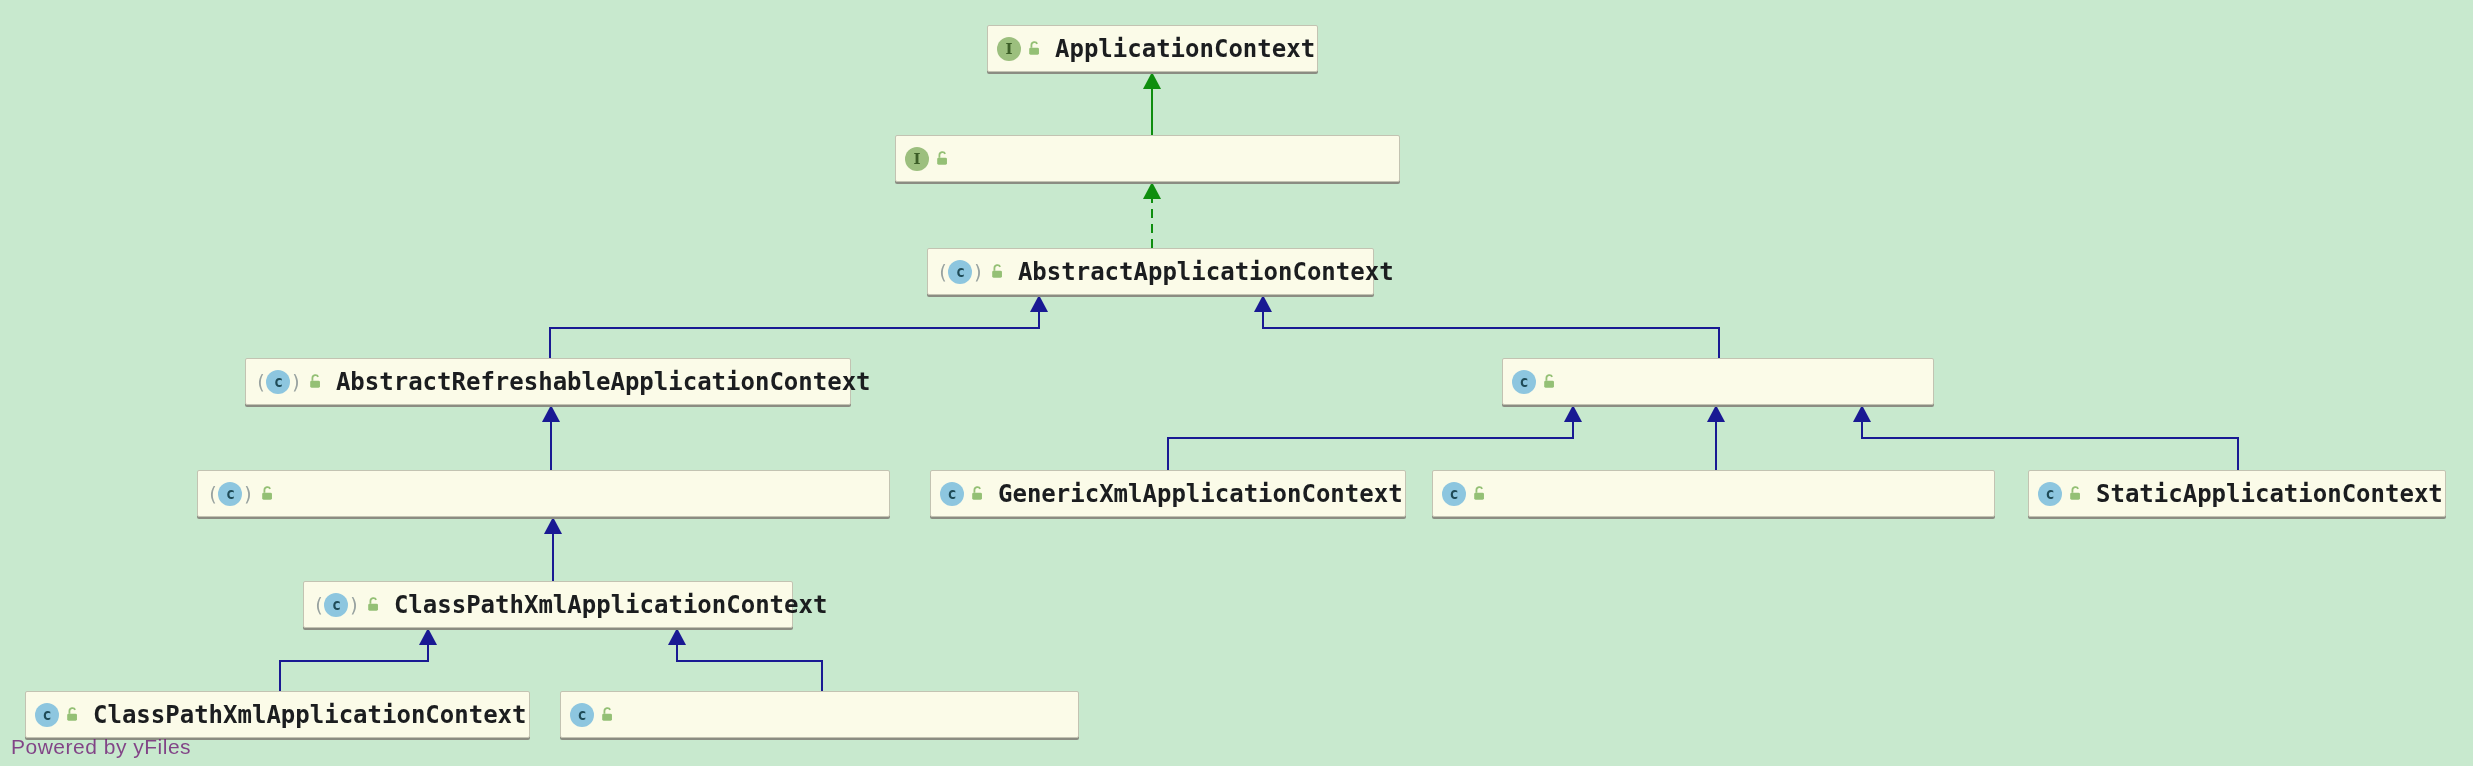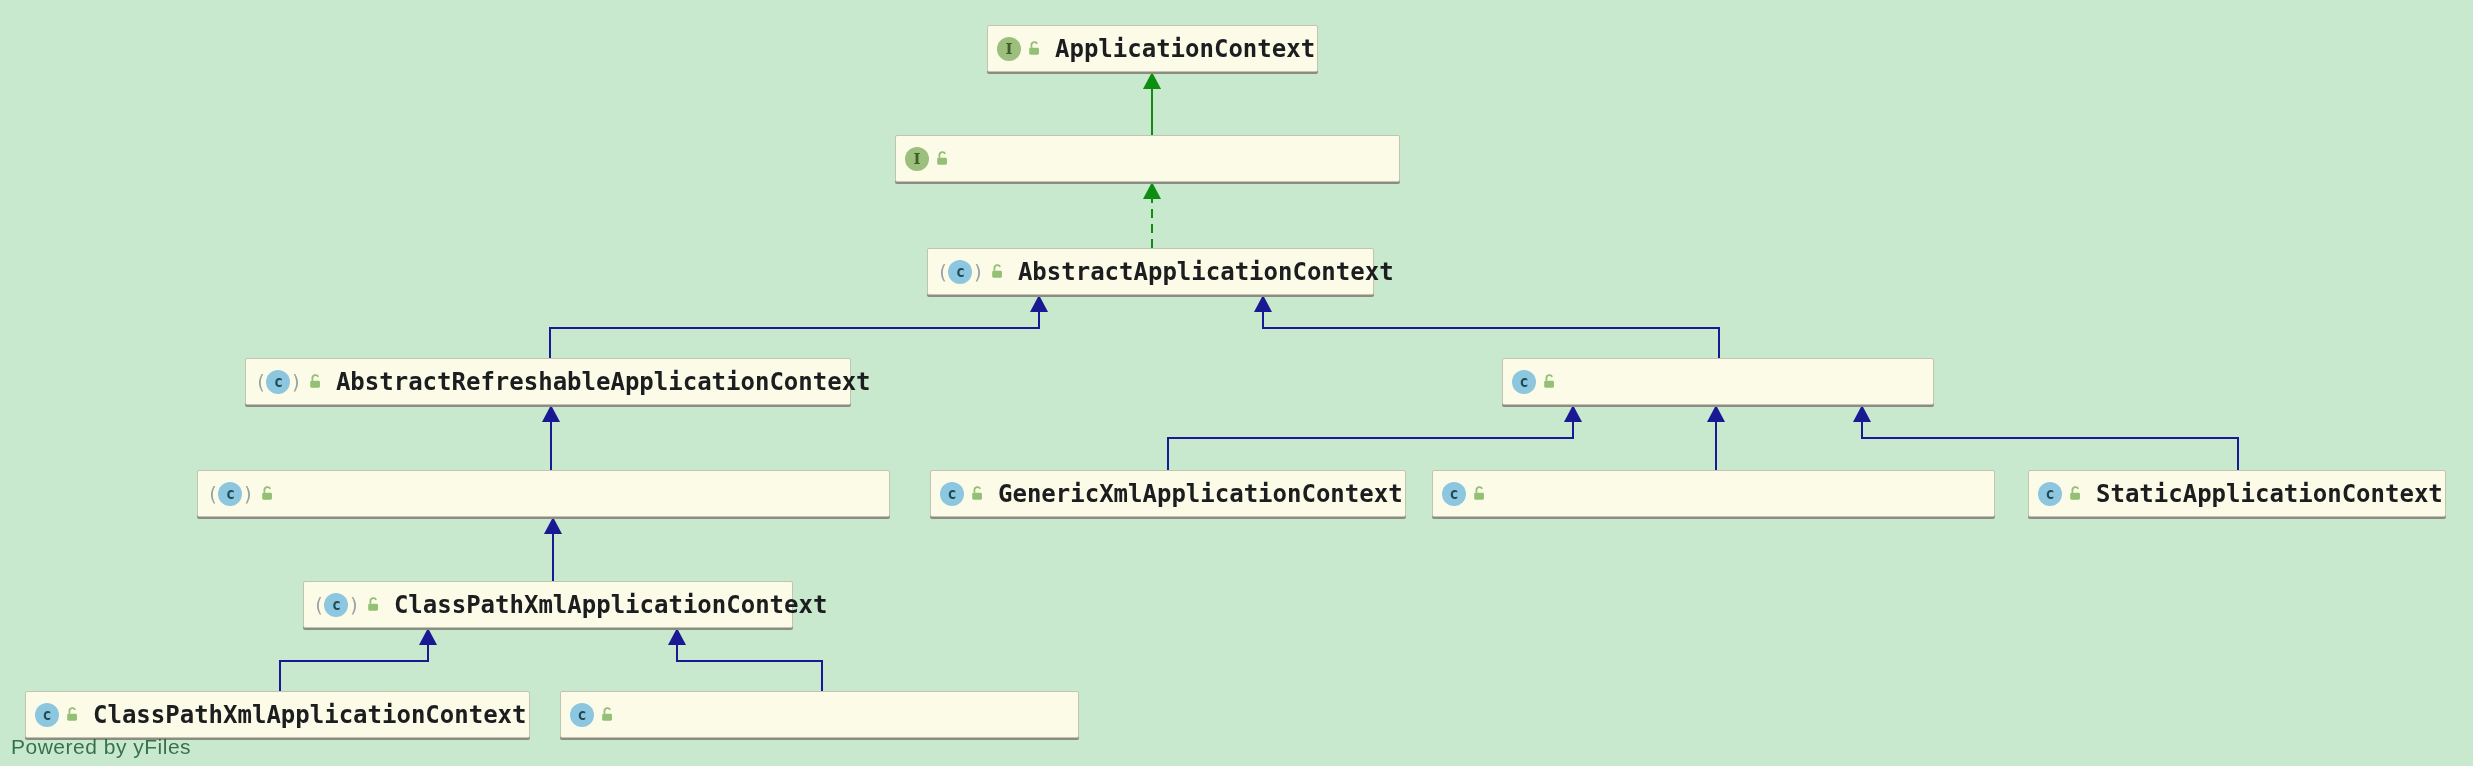--- a/index.html
+++ b/index.html
@@ -41,21 +41,21 @@
     font: bold 15px "DejaVu Sans Mono", monospace;
   }
   .paren {
     font: 19px "DejaVu Sans Mono", monospace; color: #98a2a0;
     line-height: 24px;
   }
   .lock { display: inline-flex; margin-left: 5px; flex: none; }
   #watermark {
     position: absolute; left: 11px; top: 735px;
     font-family: "Liberation Sans", sans-serif;
-    font-size: 21px; color: #14532d; opacity: 0.8;
+    font-size: 21px; color: #701a75; opacity: 0.8;
     letter-spacing: 0.5px;
   }
 </style>
 </head>
 <body style="background: rgb(200, 233, 206);">
 
 <div id="canvas">
   <svg id="edges">
       <g>
         <polyline points="1152,135 1152,88" fill="none" stroke="#0e8e0e" stroke-width="2"></polyline>

